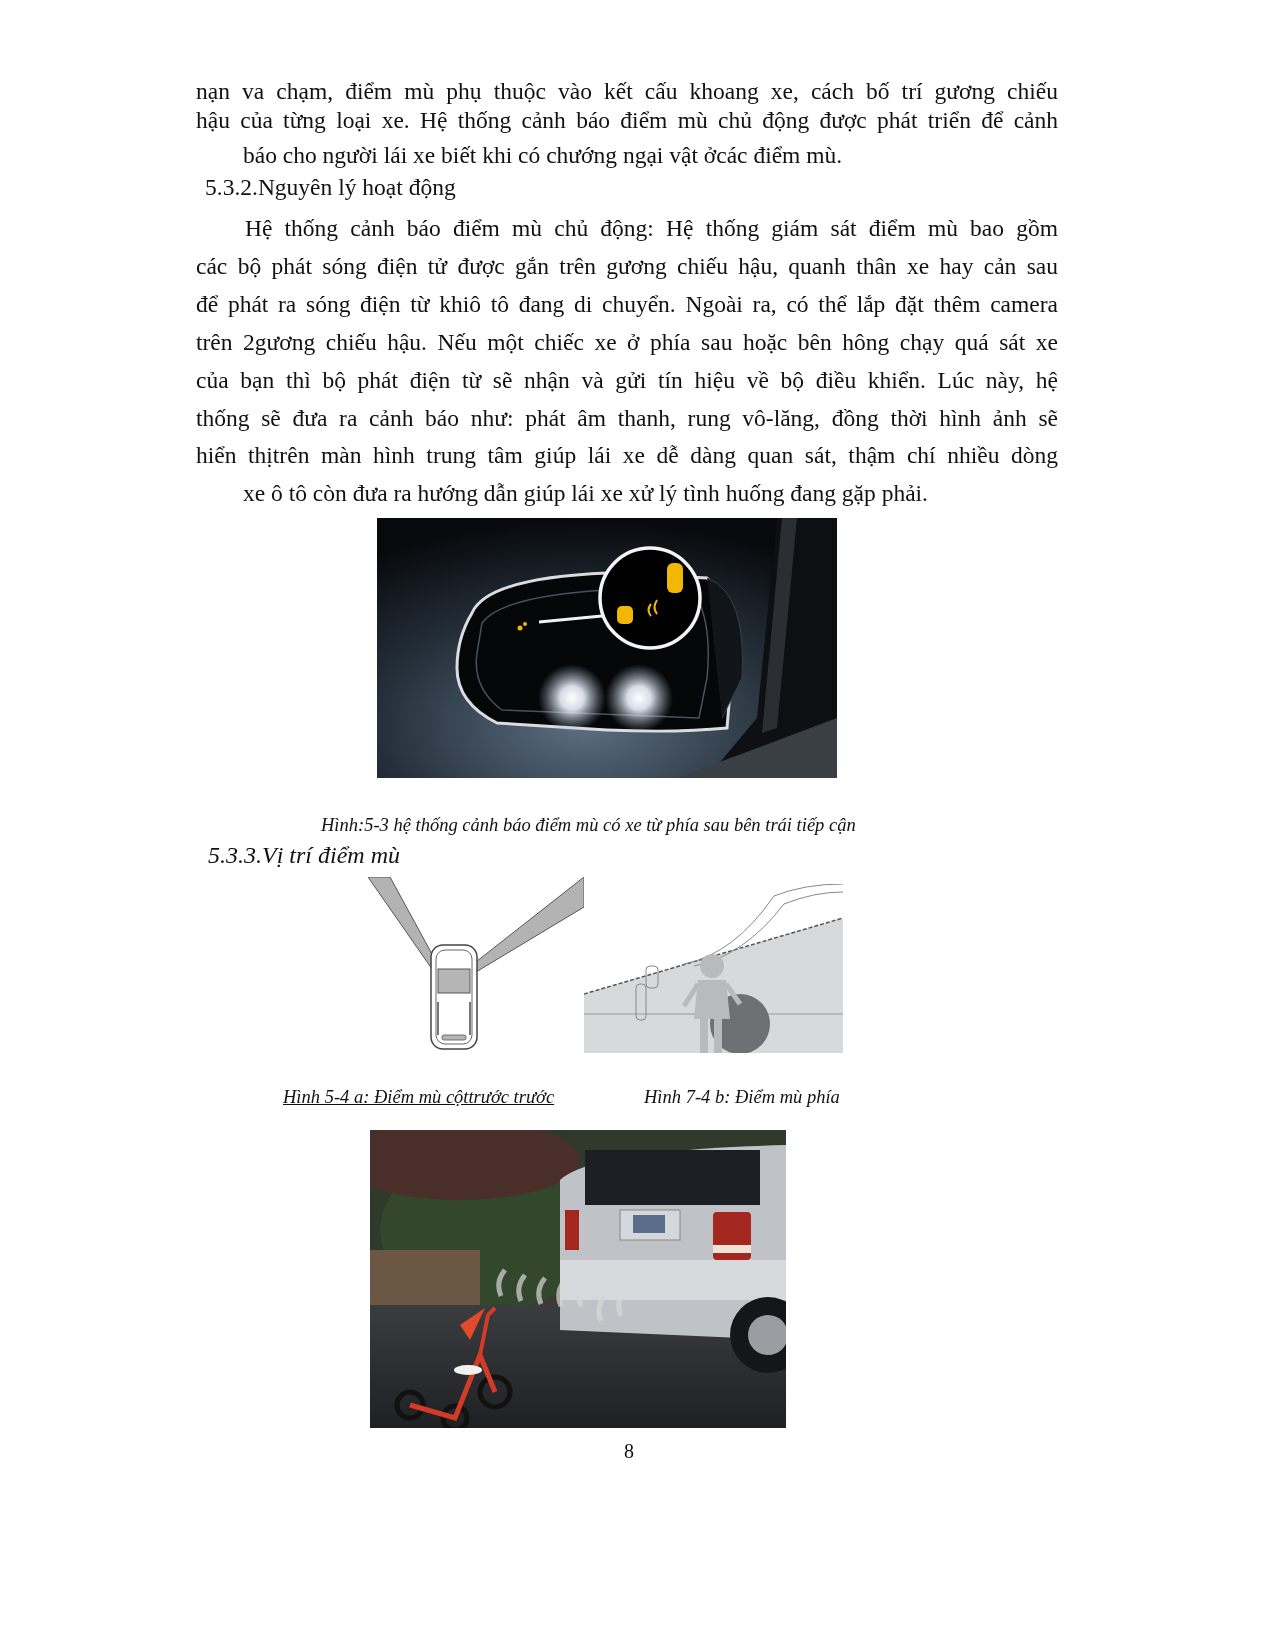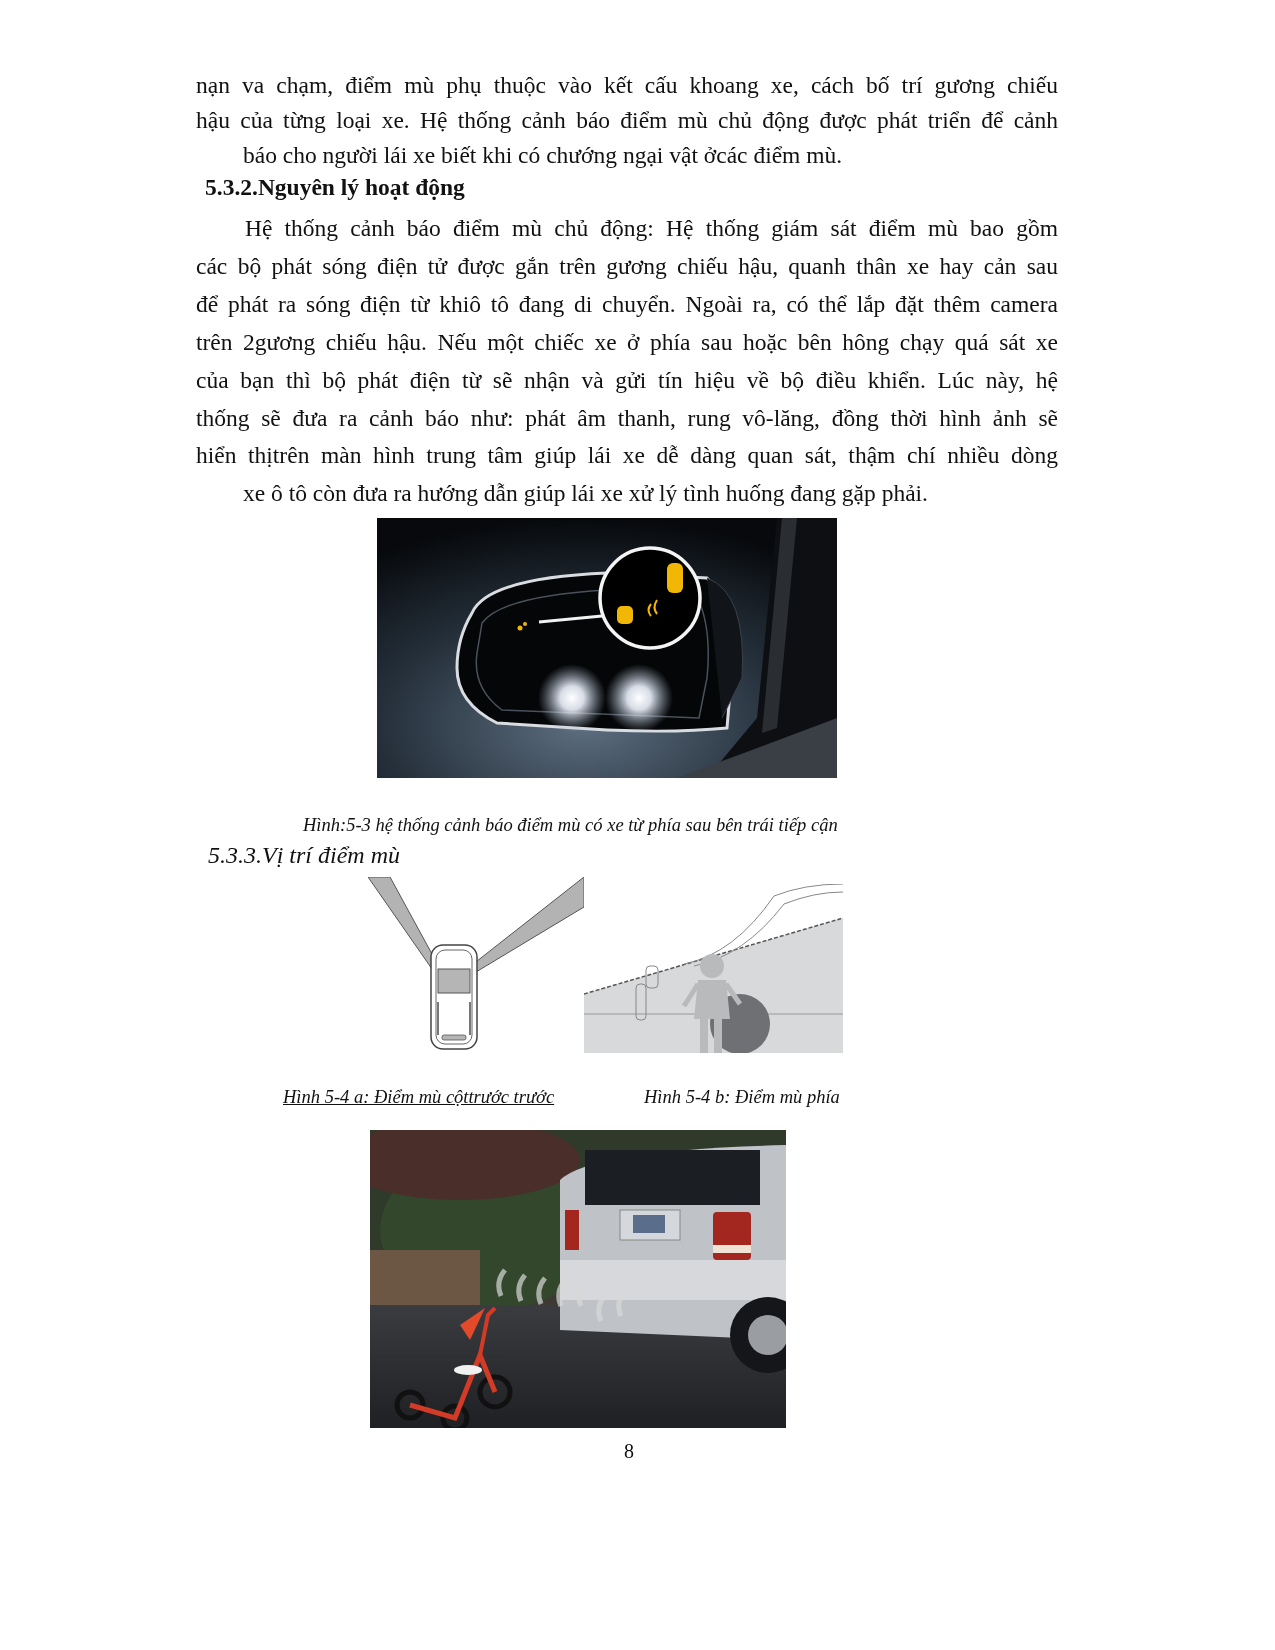--- a/index.html
+++ b/index.html
@@ -2,30 +2,30 @@
 <html><head>
 <meta charset="utf-8">
 <style>
   html, body { margin: 0; padding: 0; background: #ffffff; }
   body { width: 1275px; height: 1650px; position: relative; overflow: hidden;
          font-family: "Liberation Serif", "DejaVu Serif", serif; color: #111; }
   .line { position: absolute; left: 196px; width: 862px; font-size: 23.5px; line-height: 30px;
           white-space: nowrap; text-align: justify; text-align-last: justify; }
   .line.last { text-align-last: left; margin-left: 47px; }
   .line.indent { left: 245px; width: 813px; }
-  .h-bold { position: absolute; left: 205px; top: 174px; font-size: 23.5px; font-weight: bold; }
+  .h-bold { position: absolute; left: 205px; top: 174px; font-size: 23.5px; font-weight: normal; }
   .h-ital { position: absolute; left: 208px; top: 842px; font-size: 24px; font-style: italic; }
   .caption { position: absolute; font-style: italic; font-size: 18.5px; white-space: nowrap; }
   .fig { position: absolute; overflow: hidden; }
   .pagenum { position: absolute; left: 624px; top: 1440px; font-size: 20px; }
 </style>
 </head>
 <body>
 
-<div class="line" style="top:70px">nạn va chạm, điểm mù phụ thuộc vào kết cấu khoang xe, cách bố trí gương chiếu</div>
+<div class="line" style="top:76px">nạn va chạm, điểm mù phụ thuộc vào kết cấu khoang xe, cách bố trí gương chiếu</div>
 <div class="line" style="top:105px">hậu của từng loại xe. Hệ thống cảnh báo điểm mù chủ động được phát triển để cảnh</div>
 <div class="line last" style="top:140px">báo cho người lái xe biết khi có chướng ngại vật ởcác điểm mù.</div>
 
 <div class="h-bold">5.3.2.Nguyên lý hoạt động</div>
 
 <div class="line indent" style="top:213px">Hệ thống cảnh báo điểm mù chủ động: Hệ thống giám sát điểm mù bao gồm</div>
 <div class="line" style="top:251px">các bộ phát sóng điện tử được gắn trên gương chiếu hậu, quanh thân xe hay cản sau</div>
 <div class="line" style="top:289px">để phát ra sóng điện từ khiô tô đang di chuyển. Ngoài ra, có thể lắp đặt thêm camera</div>
 <div class="line" style="top:327px">trên 2gương chiếu hậu. Nếu một chiếc xe ở phía sau hoặc bên hông chạy quá sát xe</div>
 <div class="line" style="top:365px">của bạn thì bộ phát điện từ sẽ nhận và gửi tín hiệu về bộ điều khiển. Lúc này, hệ</div>
@@ -61,21 +61,21 @@
     <circle cx="148" cy="106" r="2" fill="#f2b705"></circle>
     <circle cx="273" cy="80" r="50" fill="#000" stroke="#f4f4f4" stroke-width="3.5"></circle>
     <g fill="#f2b705">
       <rect x="290" y="45" width="16" height="30" rx="6"></rect>
       <rect x="240" y="88" width="16" height="18" rx="5"></rect>
     </g>
     <path d="M274 86 q-5 6 0 12 M280 82 q-5 8 0 14" stroke="#f2b705" stroke-width="2" fill="none"></path>
   </svg>
 </div>
 
-<div class="caption" style="left:303px; top:815px;">Hình:5-3 hệ thống cảnh báo điểm mù có xe từ phía sau bên trái tiếp cận</div>
+<div class="caption" style="left:321px; top:815px;">Hình:5-3 hệ thống cảnh báo điểm mù có xe từ phía sau bên trái tiếp cận</div>
 
 <div class="h-ital">5.3.3.Vị trí điểm mù</div>
 
 <div class="fig" style="left:368px; top:877px; width:216px; height:176px;">
   <svg width="216" height="176" viewBox="0 0 216 176">
     <polygon points="0,0 22,0 70,88 64,92" fill="#b3b3b3" stroke="#555" stroke-width="1"></polygon>
     <polygon points="216,0 216,30 108,95 104,88" fill="#b3b3b3" stroke="#555" stroke-width="1"></polygon>
     <rect x="63" y="68" width="46" height="104" rx="12" fill="#fff" stroke="#444" stroke-width="1.5"></rect>
     <rect x="68" y="73" width="36" height="94" rx="9" fill="none" stroke="#666" stroke-width="1"></rect>
     <rect x="70" y="92" width="32" height="24" fill="#b5b5b5" stroke="#555" stroke-width="1"></rect>
@@ -98,21 +98,21 @@
     <rect x="116" y="133" width="8" height="36" fill="#b9babc"></rect>
     <rect x="130" y="133" width="8" height="36" fill="#b9babc"></rect>
     <line x1="114" y1="100" x2="100" y2="122" stroke="#b9babc" stroke-width="5"></line>
     <line x1="142" y1="100" x2="156" y2="120" stroke="#b9babc" stroke-width="5"></line>
     <rect x="62" y="82" width="12" height="22" rx="4" fill="none" stroke="#888"></rect>
     <rect x="52" y="100" width="10" height="36" rx="4" fill="none" stroke="#888"></rect>
   </svg>
 </div>
 
 <div class="caption" style="left:283px; top:1087px;text-decoration:underline;">Hình 5-4 a: Điểm mù cộttrước trước</div>
-<div class="caption" style="left:644px; top:1087px;">Hình 5-4 b: Điểm mù phía</div>
+<div class="caption" style="left:644px; top:1087px;">Hình 7-4 b: Điểm mù phía</div>
 
 <div class="fig" style="left:370px; top:1130px; width:416px; height:298px;">
   <svg width="416" height="298" viewBox="0 0 416 298">
     <defs>
       <linearGradient id="road" x1="0" y1="0" x2="0" y2="1">
         <stop offset="0" stop-color="#3a3c40"></stop>
         <stop offset="1" stop-color="#1e2023"></stop>
       </linearGradient>
     </defs>
     <rect width="416" height="298" fill="#3d3a34"></rect>

